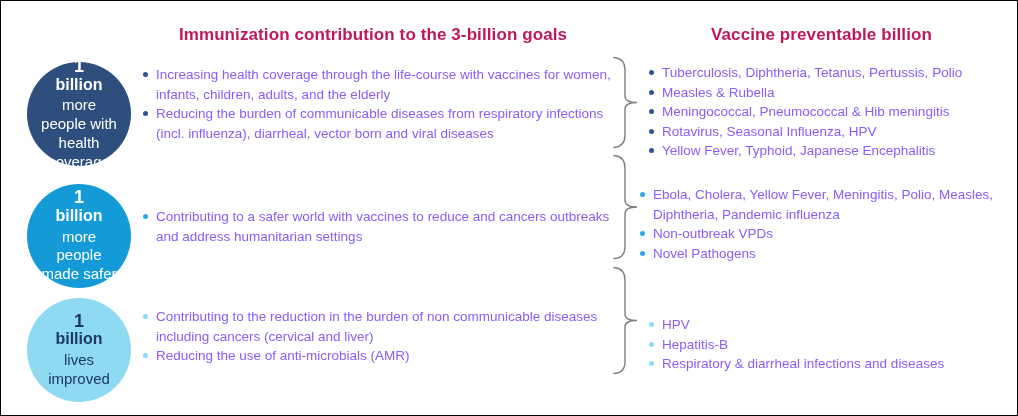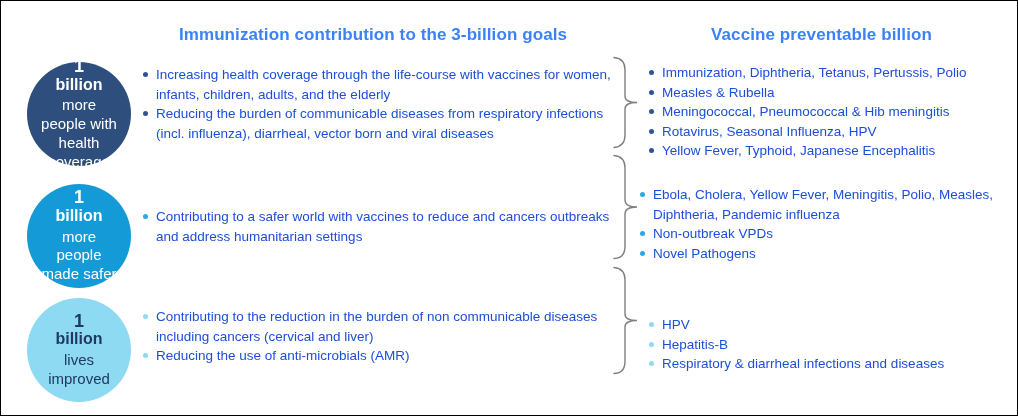--- a/index.html
+++ b/index.html
@@ -3,40 +3,40 @@
 <meta charset="utf-8">
 <style>
   html,body { margin:0; padding:0; background:#e9e9e9; }
   .slide {
     position:relative; width:1018px; height:416px; margin:0 auto;
     background:#ffffff; border:1px solid #000; box-sizing:border-box;
     font-family:"Liberation Sans", sans-serif; overflow:hidden;
   }
   .col-title {
     position:absolute; top:24px; font-size:17px; font-weight:bold;
-    color:#3b82f6; text-align:center; letter-spacing:.1px;
+    color:#be185d; text-align:center; letter-spacing:.1px;
   }
   .title-goals    { left:142px; width:460px; }
   .title-diseases { left:648px; width:345px; }
 
   .circle {
     position:absolute; left:26px; width:104px; height:104px; border-radius:50%;
     display:flex; flex-direction:column; align-items:center; justify-content:center;
     text-align:center;
   }
   .circle .num  { font-size:18px; font-weight:bold; line-height:1.05; }
   .circle .unit { font-size:16px; font-weight:bold; line-height:1.1; }
   .circle .cap  { font-size:15px; line-height:1.25; margin-top:3px; width:82px; }
   .c1 { top:61px;  background:#2e4e7d; color:#ffffff; }
   .c2 { top:183px; background:#149bd7; color:#ffffff; }
   .c3 { top:297px; background:#8edaf2; color:#1f3864; }
 
   ul.bullets {
     position:absolute; list-style:none; margin:0; padding:0;
-    font-size:13.5px; line-height:19.5px; color:#1d4ed8;
+    font-size:13.5px; line-height:19.5px; color:#8b5cf6;
   }
   ul.bullets li { display:flex; align-items:flex-start; }
   .dot { flex:0 0 14px; width:14px; }
   .dot::before {
     content:""; display:inline-block; width:5px; height:5px; border-radius:50%;
     margin:7px 0 0 1px; vertical-align:top;
   }
   .dc-navy  .dot::before { background:#2e5496; }
   .dc-blue  .dot::before { background:#29a9e0; }
   .dc-light .dot::before { background:#8edaf2; }
@@ -121,21 +121,21 @@
   </div>
   <div class="brace br-3">
     <svg width="30" height="109" viewBox="0 0 30 109" fill="none" stroke="#7f7f7f" stroke-width="1.4" stroke-linecap="round">
       <path d="M3,1.5 Q14,2.5 14,14 L14,48 Q14,54.5 26,54.5 Q14,54.5 14,61 L14,95 Q14,107.5 3,107.5"></path>
     </svg>
   </div>
 
   <ul class="bullets dc-navy dis-1">
     <li>
       <span class="dot"></span>
-      <span>Immunization, Diphtheria, Tetanus, Pertussis, Polio</span>
+      <span>Tuberculosis, Diphtheria, Tetanus, Pertussis, Polio</span>
     </li>
     <li>
       <span class="dot"></span>
       <span>Measles &amp; Rubella</span>
     </li>
     <li>
       <span class="dot"></span>
       <span>Meningococcal, Pneumococcal &amp; Hib meningitis</span>
     </li>
     <li>

